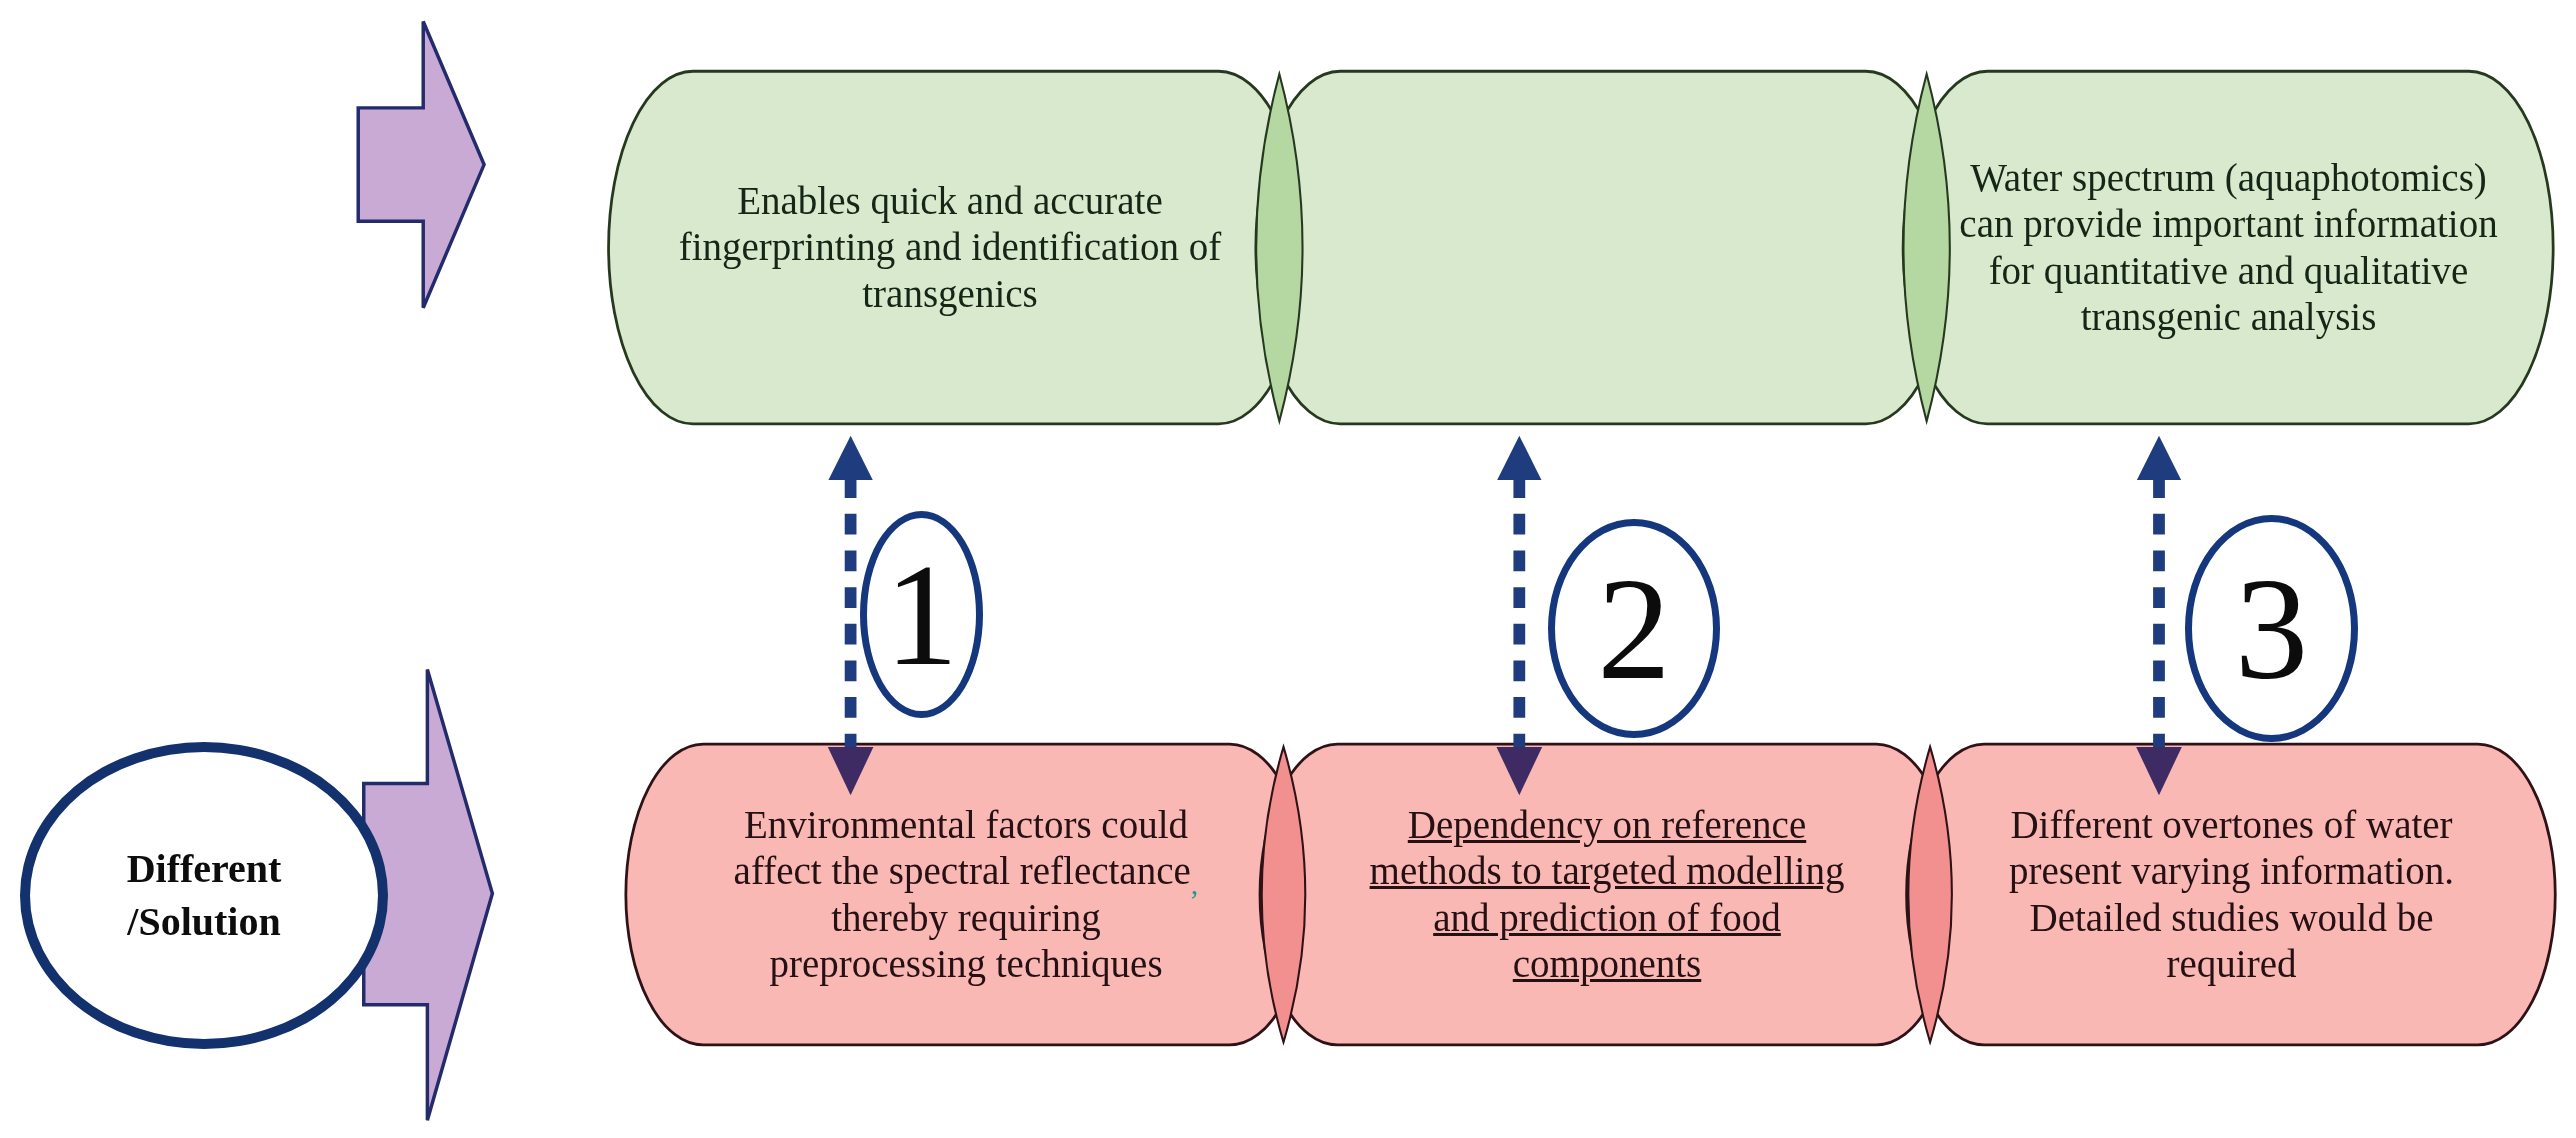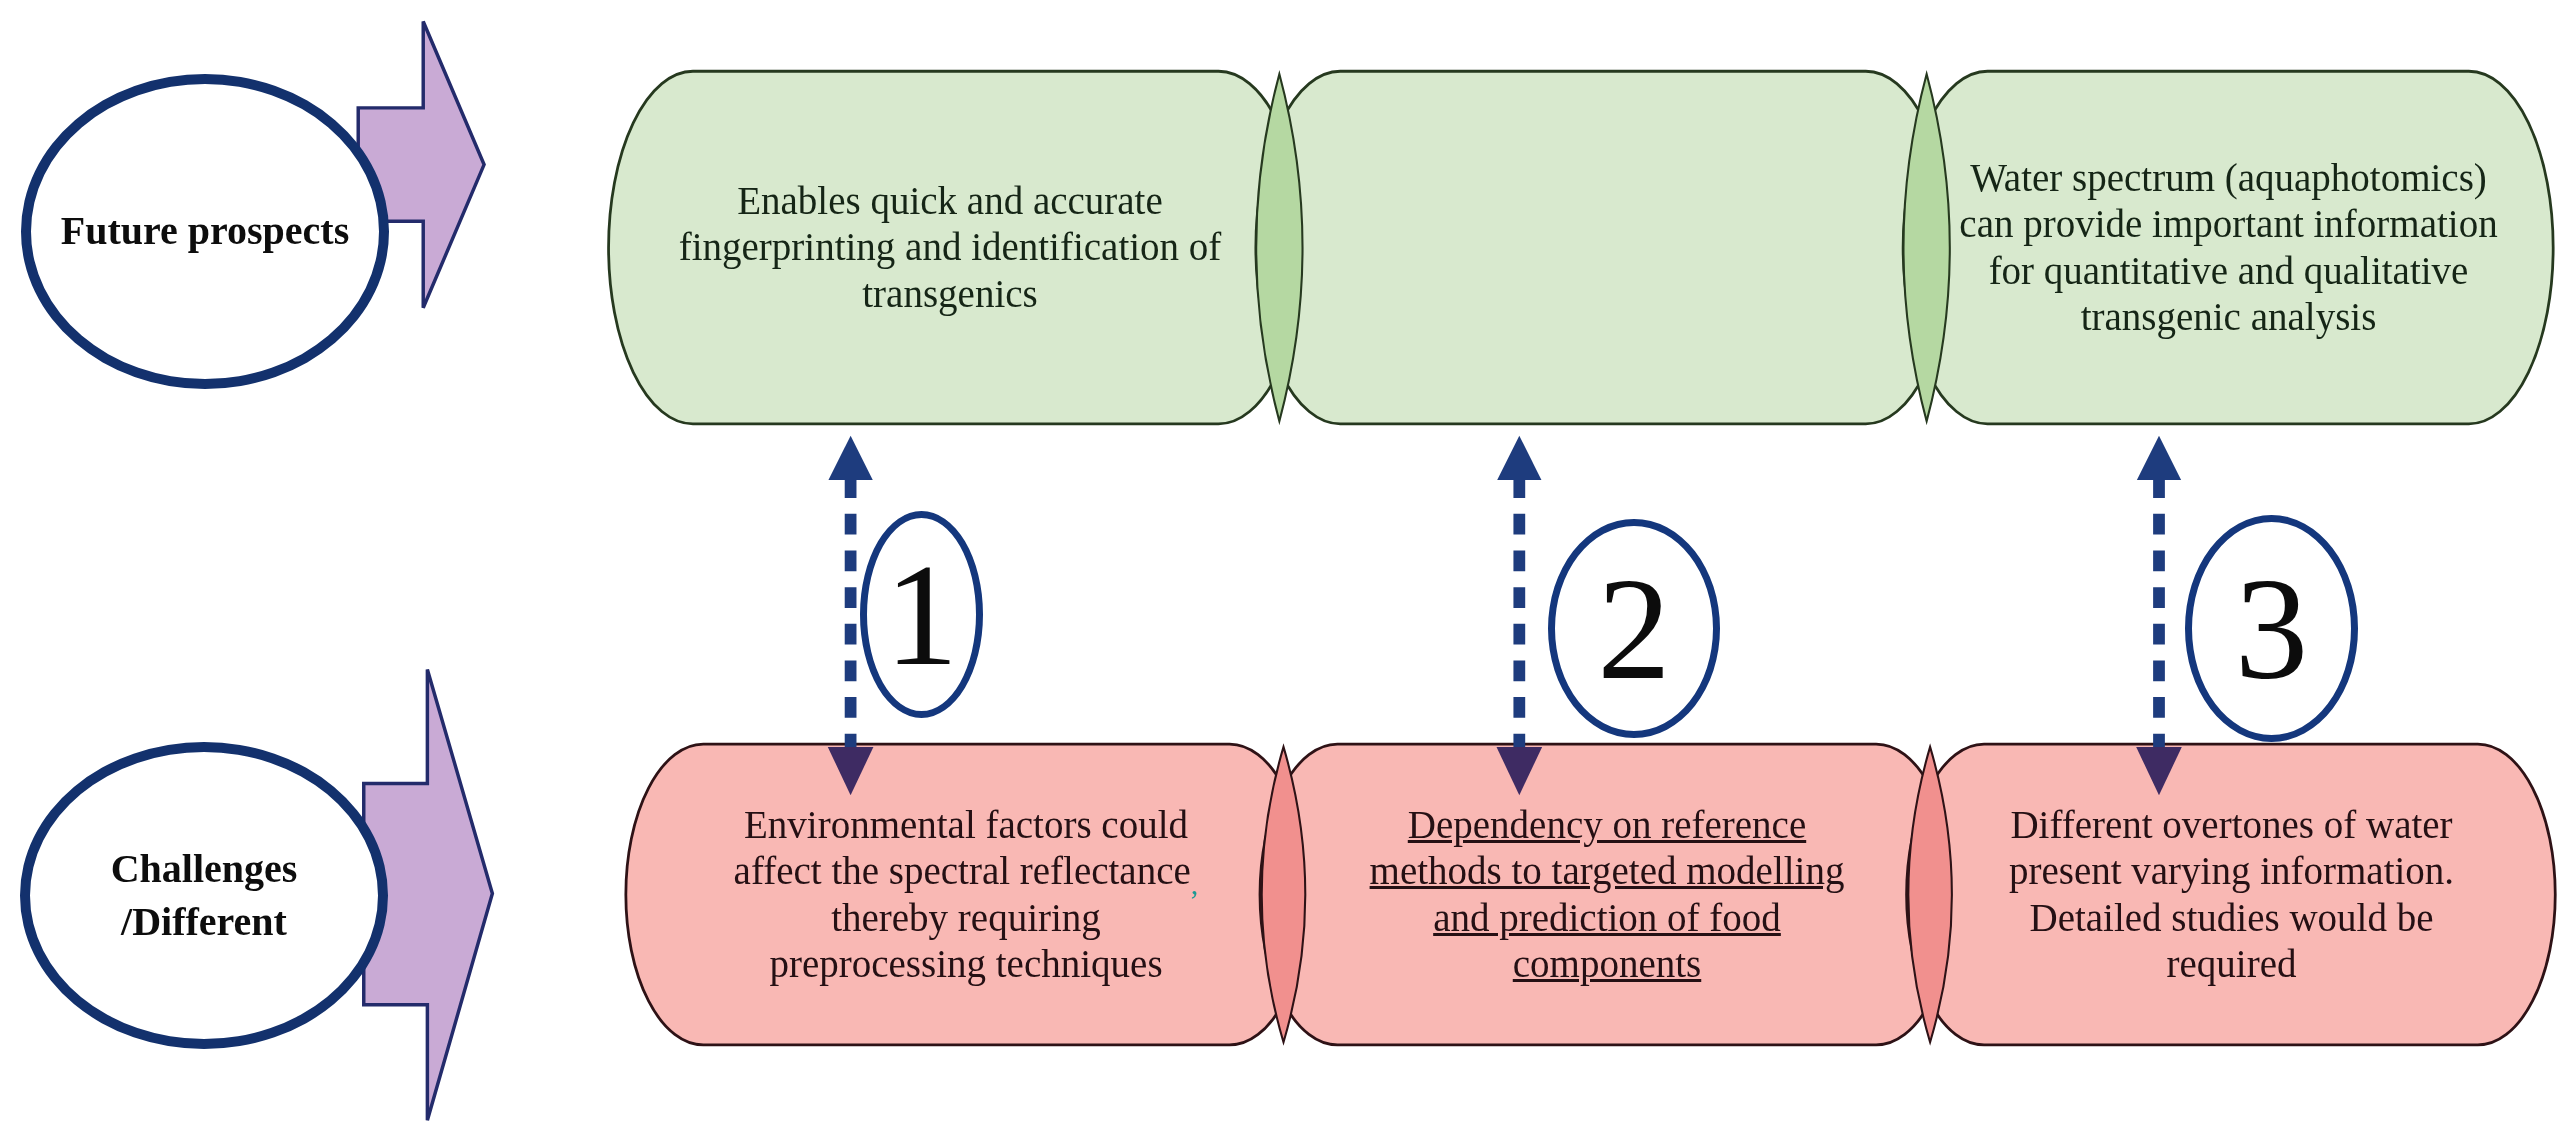--- a/index.html
+++ b/index.html
@@ -95,25 +95,22 @@
       <polygon points="2165,694 2229,694 2197,630" fill="#1e3c7e"></polygon>
       <polygon points="2164,1080 2230,1080 2197,1150" fill="#3e2b63"></polygon>
     </g>
     <g>
       <line x1="3122" y1="690" x2="3122" y2="1086" stroke="#1e3c7e" stroke-width="17" stroke-dasharray="30 23"></line>
       <polygon points="3090,694 3154,694 3122,630" fill="#1e3c7e"></polygon>
       <polygon points="3089,1080 3155,1080 3122,1150" fill="#3e2b63"></polygon>
     </g>
   </svg>
 
-  <div class="ellipse-shape" style="left:21px;top:74px;width:368px;height:315px;">
-    <div class="ellipse-label">Future prospects</div>
-  </div>
   <div class="ellipse-shape" style="left:20px;top:742px;width:368px;height:307px;">
-    <div class="ellipse-label">Challenges /Different</div>
+    <div class="ellipse-label">Different /Solution</div>
   </div>
 
   <div class="box-text green-text" style="left:656px;top:83px;width:588px;height:329px;align-items:center;">
     <div class="inner">Enables quick and accurate fingerprinting and identification of transgenics</div>
   </div>
   <div class="box-text red-text" style="left:719px;top:751px;width:494px;height:287px;">
     <div class="inner"><span>Environmental factors could affect the spectral reflectance</span><span class="teal-mark">,</span><span> thereby requiring preprocessing techniques</span></div>
   </div>
 
   <div class="box-text green-text" style="left:1952px;top:83px;width:553px;height:329px;">

